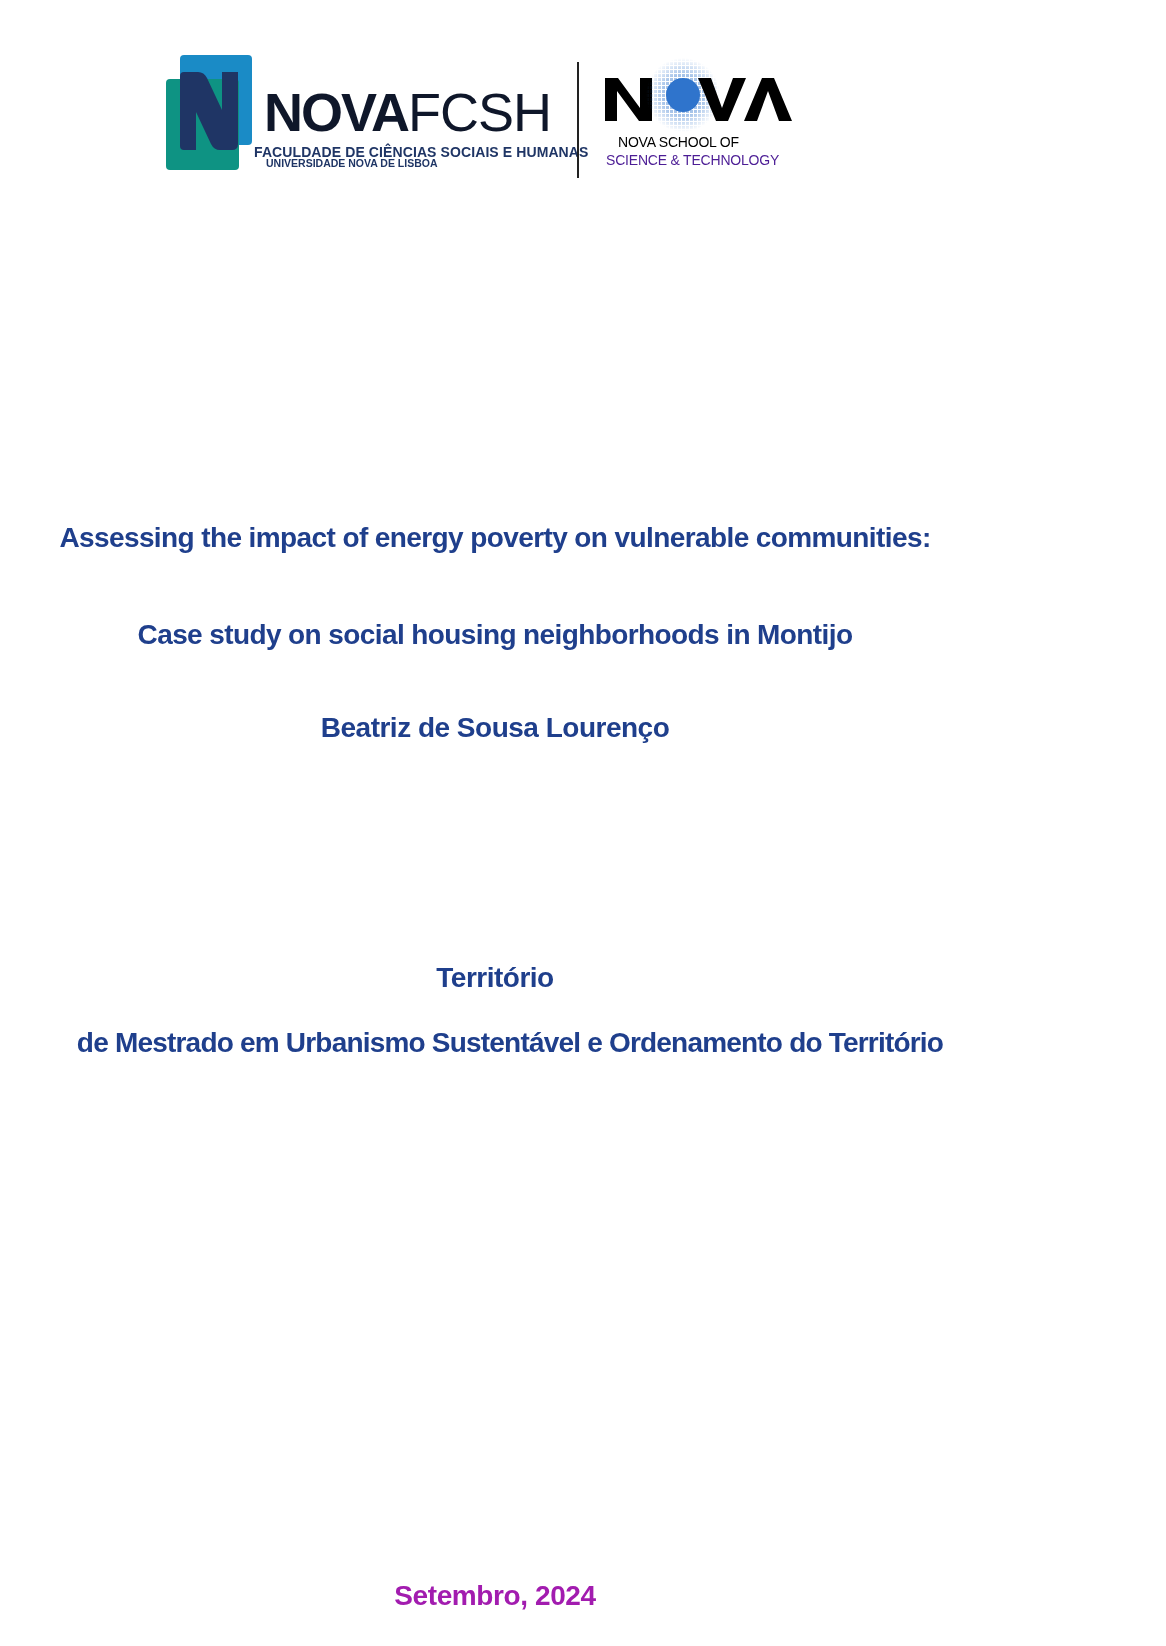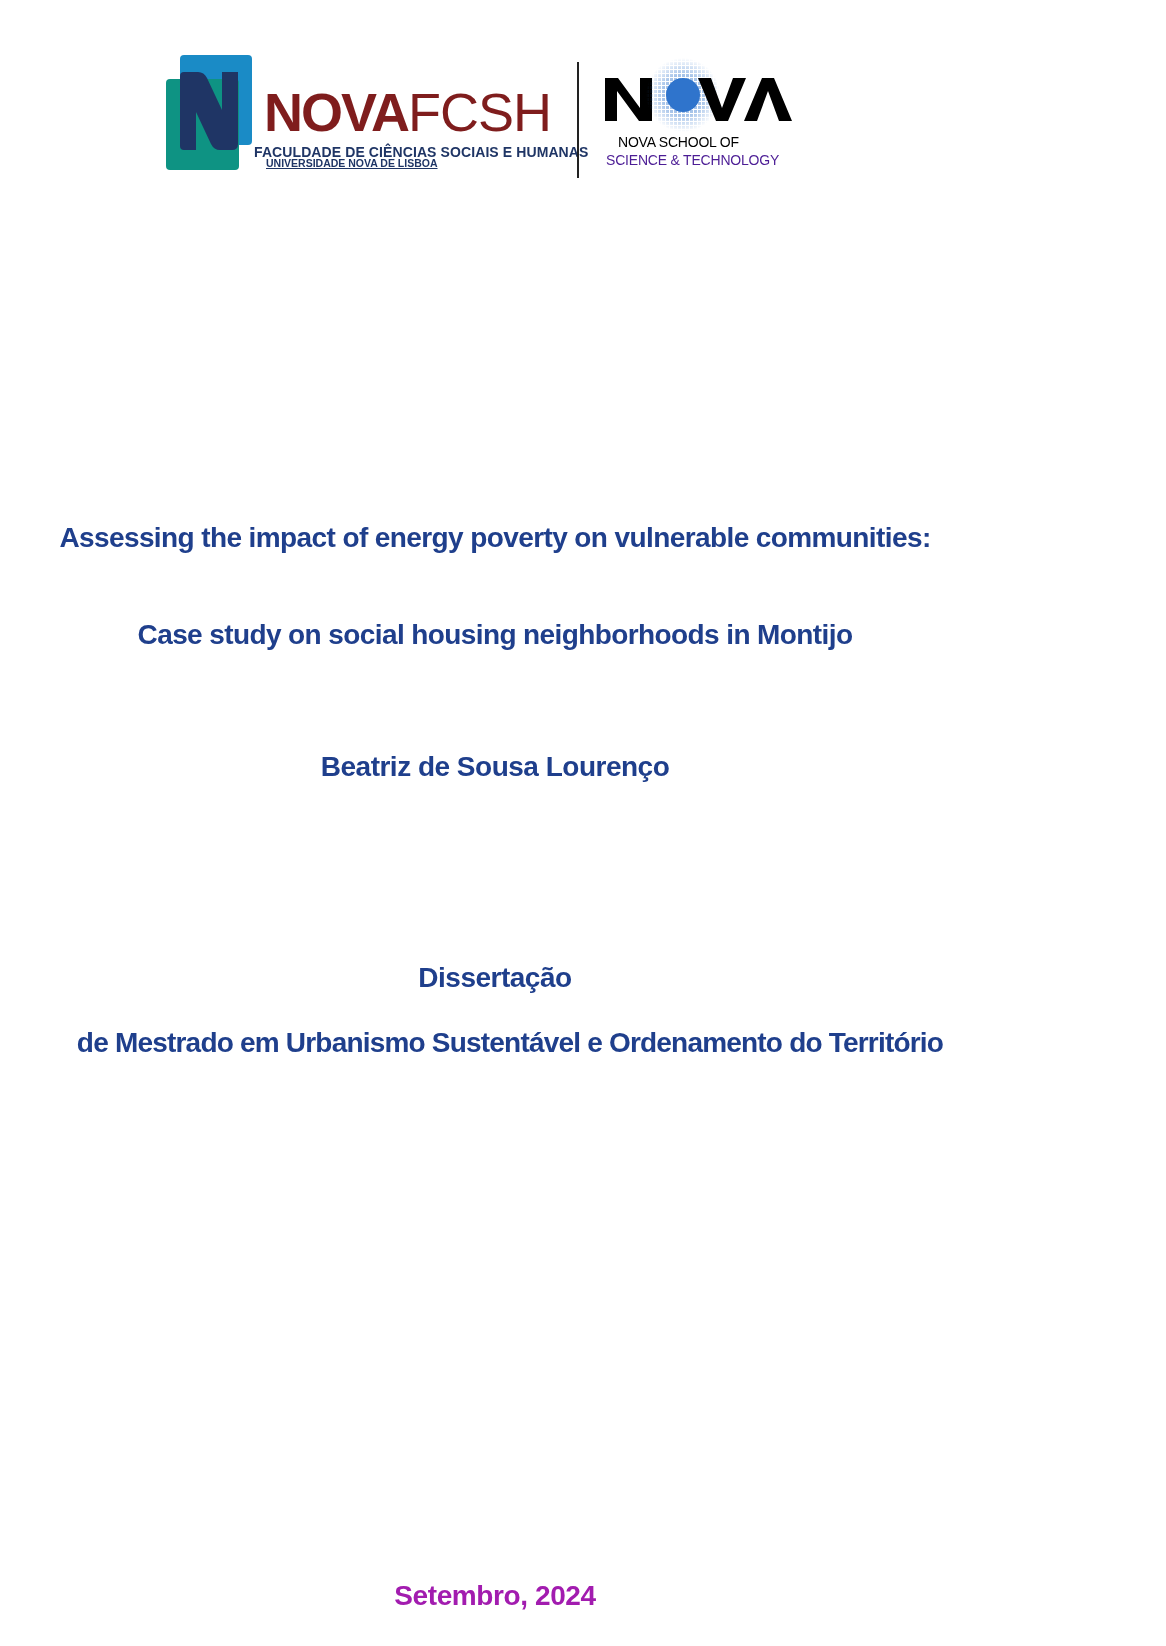--- a/index.html
+++ b/index.html
@@ -36,25 +36,25 @@
 </style>
 </head>
 <body>
 
 <div class="abs">
   <div class="abs fcsh-blue" style="background:#1A8BC6;"></div>
   <div class="abs fcsh-green" style="background:#0E9383;"></div>
   <svg class="abs fcsh-n" viewBox="0 0 62 78">
     <path d="M2 4 Q2 0 6 0 L20 0 Q26 0 29 6 L44 38 L44 0 L60 0 L60 72 Q60 78 54 78 L42 78 Q36 78 33 72 L18 40 L18 78 L6 78 Q2 78 2 74 Z" fill="#1F3565"></path>
   </svg>
-  <div class="abs fcsh-word" style="color:#7f1d1d;">
+  <div class="abs fcsh-word" style="color:#0f172a;">
     <span class="bold">NOVA</span><span class="light">FCSH</span>
   </div>
   <div class="abs fcsh-sub1" style="color:#1F3565;">FACULDADE DE CIÊNCIAS SOCIAIS E HUMANAS</div>
-  <div class="abs fcsh-sub2" style="color:#1F3565;text-decoration:underline;">UNIVERSIDADE NOVA DE LISBOA</div>
+  <div class="abs fcsh-sub2" style="color:#1F3565;">UNIVERSIDADE NOVA DE LISBOA</div>
 </div>
 
 <div class="abs divider"></div>
 
 <div class="abs">
   <svg class="abs nova-svg" viewBox="0 0 210 75">
     <defs>
       <radialGradient id="dotfade" cx="0.5" cy="0.5" r="0.5">
         <stop offset="0" stop-color="#2F74CC" stop-opacity="1"></stop>
         <stop offset="0.55" stop-color="#2F74CC" stop-opacity="1"></stop>
@@ -76,16 +76,16 @@
     <path d="M100 20 L113 20 L124 50 L135 20 L148 20 L130 63 L118 63 Z" fill="#000"></path>
 
     <path d="M146 63 L164 20 L176 20 L194 63 L181 63 L170 33 L159 63 Z" fill="#000"></path>
   </svg>
   <div class="abs nova-sub1">NOVA SCHOOL OF</div>
   <div class="abs nova-sub2">SCIENCE &amp; TECHNOLOGY</div>
 </div>
 
 <div class="abs line t1" style="color:#1F3F8C;">Assessing the impact of energy poverty on vulnerable communities:</div>
 <div class="abs line t2" style="color:#1F3F8C;">Case study on social housing neighborhoods in Montijo</div>
-<div class="abs line author" style="color:#1F3F8C;margin-top:39px;">Beatriz de Sousa Lourenço</div>
-<div class="abs line diss1" style="color:#1F3F8C;">Dissertação</div>
+<div class="abs line author" style="color:#1F3F8C;">Beatriz de Sousa Lourenço</div>
+<div class="abs line diss1" style="color:#1F3F8C;">Território</div>
 <div class="abs line diss2" style="color:#1F3F8C;padding-left:15px;">de Mestrado em Urbanismo Sustentável e Ordenamento do Território</div>
 <div class="abs line date" style="color:#a21caf;">Setembro, 2024</div>
 
 </body></html>

